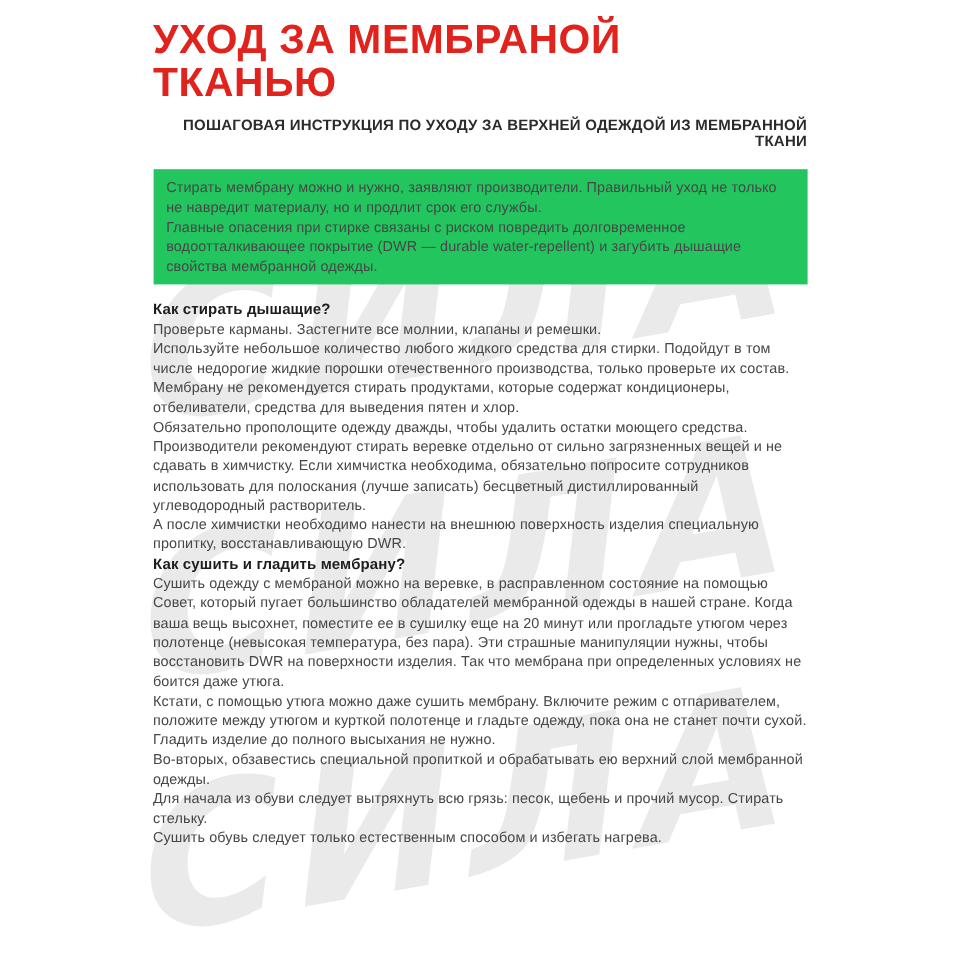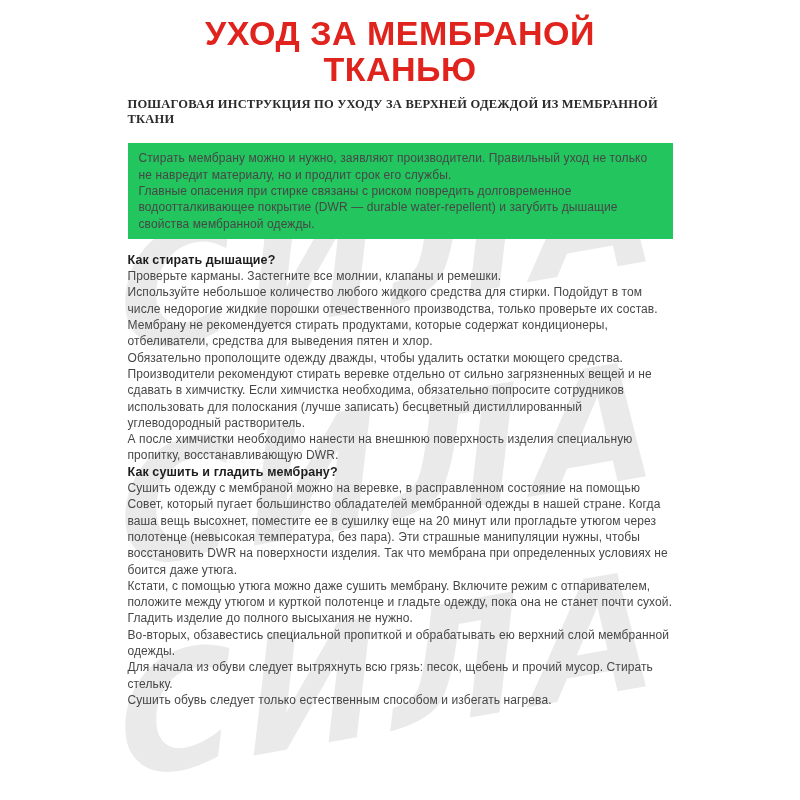--- a/index.html
+++ b/index.html
@@ -29,35 +29,34 @@
   #wm3 { top: 595px; left: 115px; }
 
   .content {
     position: relative;
     z-index: 1;
     width: 545px;
     margin: 0 auto;
     padding-top: 16px;
   }
   .page-title {
-    text-align: center;
+    text-align: left;
     font-size: 34px;
     font-weight: 800;
     letter-spacing: 0.5px;
     margin: 0 0 10px 0;
     line-height: 1.05;
   }
   .page-subtitle {
-    text-align: left;
+    text-align: right;
     font-size: 12.5px;
     font-weight: 700;
     color: #2b2b2b;
     letter-spacing: 0.2px;
     margin: 0 0 16px 0;
-    font-family: Liberation Serif, serif;
   }
   .intro-box {
     background: #22c55e;
     padding: 7px 11px;
     margin-bottom: 13px;
   }
   .intro-box p, .body-p {
     margin: 0;
     font-size: 12px;
     line-height: 16.3px;

